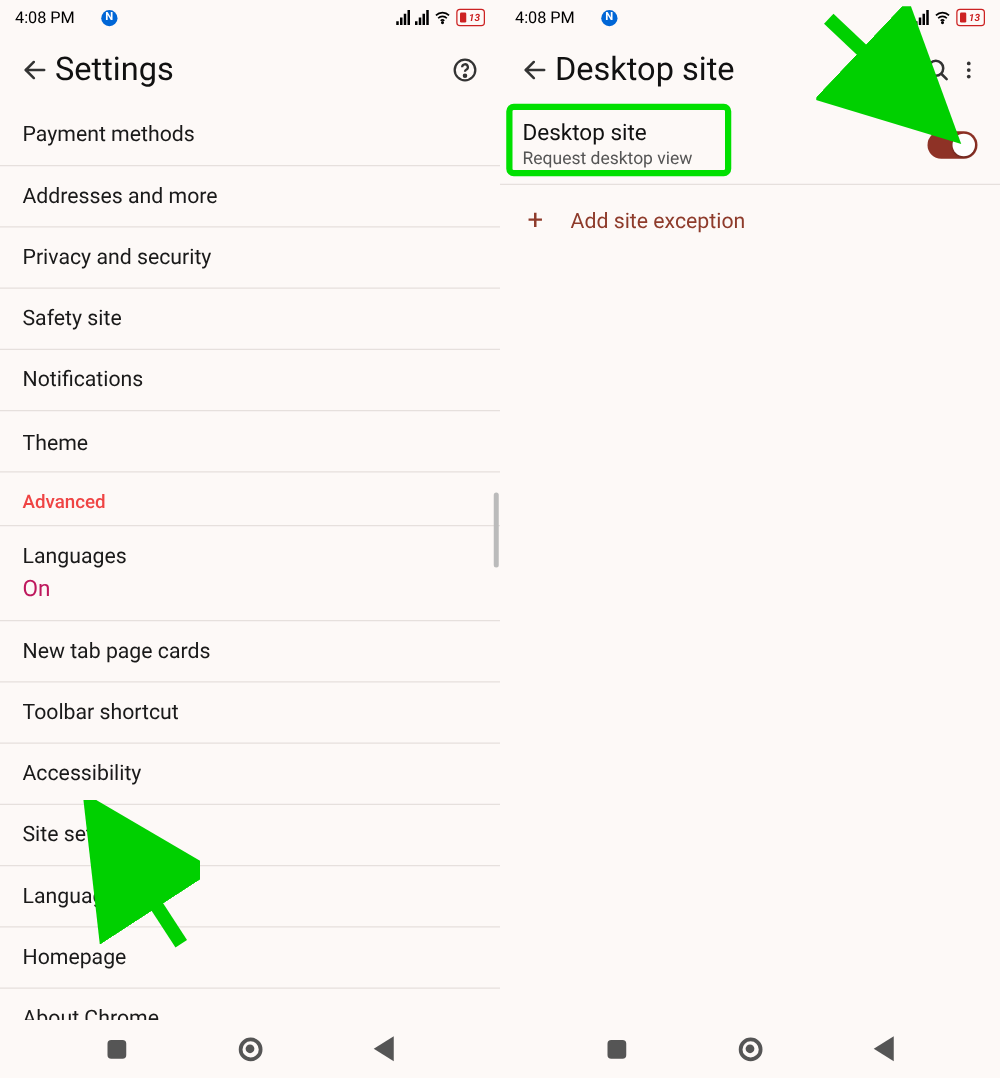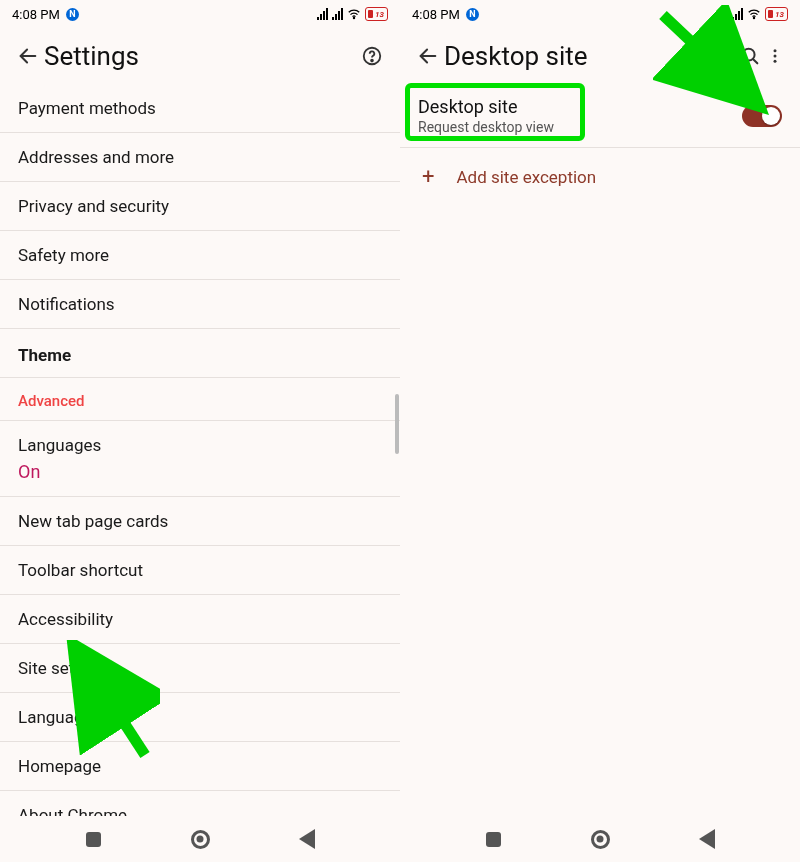--- a/index.html
+++ b/index.html
@@ -21,21 +21,21 @@
   }
   .status-bar {
     height: 28px;
     display: flex;
     justify-content: space-between;
     align-items: center;
     padding: 0 12px;
     font-size: 13px;
     color: #000;
   }
-  .status-left { display:flex; align-items:center; gap:6px; }
+  .status-left { display:flex; align-items:center; gap:21px; }
   .status-right { display:flex; align-items:center; gap:4px;font-style:italic; }
   .n-badge {
     width:13px; height:13px; border-radius:50%;
     background:#0066d6; color:#fff;
     font-size:9px; font-weight:700;
     display:flex; align-items:center; justify-content:center;
   }
   .signal-bars { display:flex; align-items:flex-end; gap:1px; height:12px; }
   .signal-bars span { width:2px; background:#000; }
   .signal-bars span:nth-child(1){height:3px;} .signal-bars span:nth-child(2){height:6px;}
@@ -56,21 +56,21 @@
   .icon-btn { width:24px; height:24px; display:flex; align-items:center; justify-content:center; cursor:pointer; color:#333; }
   .icon-btn svg { width:22px; height:22px; }
   .list { flex:1; overflow:hidden; position:relative; }
   .row {
     padding: 14px 18px;
     font-size:17px; color:#1a1a1a;
     border-bottom:1px solid #e6e0dd;
     display:flex; flex-direction:column; justify-content:center;
     min-height:48px;
   }
-  .row.section-label { border-bottom:1px solid #e6e0dd; padding-top:16px; padding-bottom:12px;font-weight:bold; }
+  .row.section-label { border-bottom:1px solid #e6e0dd; padding-top:16px; padding-bottom:12px; }
   .row .title-t { font-size:17px; }
   .row .sub { font-size:18px; color:#be185d; margin-top:6px; }
   .section-h { font-size:15px; color:#ef4444; padding:14px 18px 10px; border-bottom:1px solid #e6e0dd; font-weight:500; }
   .scroll-thumb {
     position:absolute; right:1px; top:310px; width:4px; height:60px;
     background:#bbb; border-radius:3px;
   }
   
   .row-wide {
     display:flex; align-items:center; padding:12px 18px;
@@ -171,21 +171,21 @@
     <div class="row">
         <span class="title-t">Payment methods</span>
       </div>
     <div class="row">
         <span class="title-t">Addresses and more</span>
       </div>
     <div class="row">
         <span class="title-t">Privacy and security</span>
       </div>
     <div class="row">
-        <span class="title-t">Safety more</span>
+        <span class="title-t">Safety site</span>
       </div>
     <div class="row">
         <span class="title-t">Notifications</span>
       </div>
     <div class="row section-label">
         <span class="title-t">Theme</span>
       </div>
     <div class="section-h">Advanced</div>
     <div class="row">
       <span class="title-t">Languages</span>

